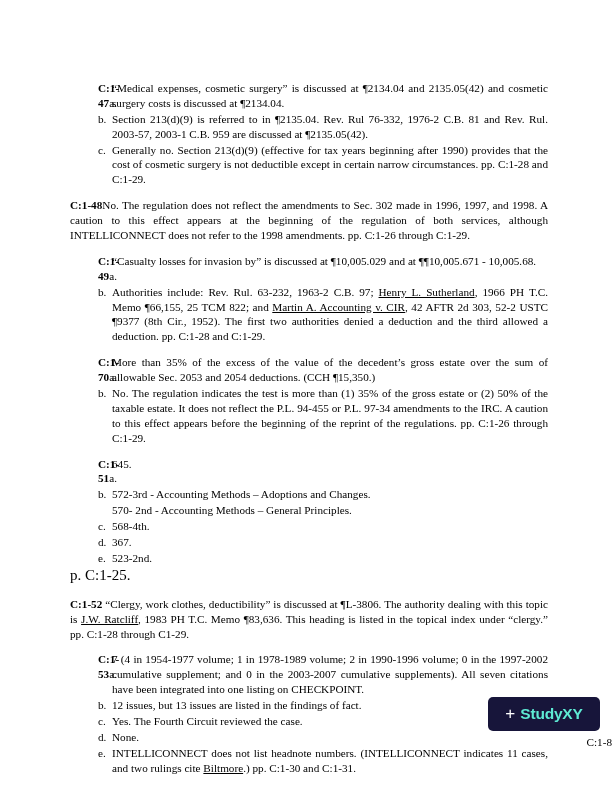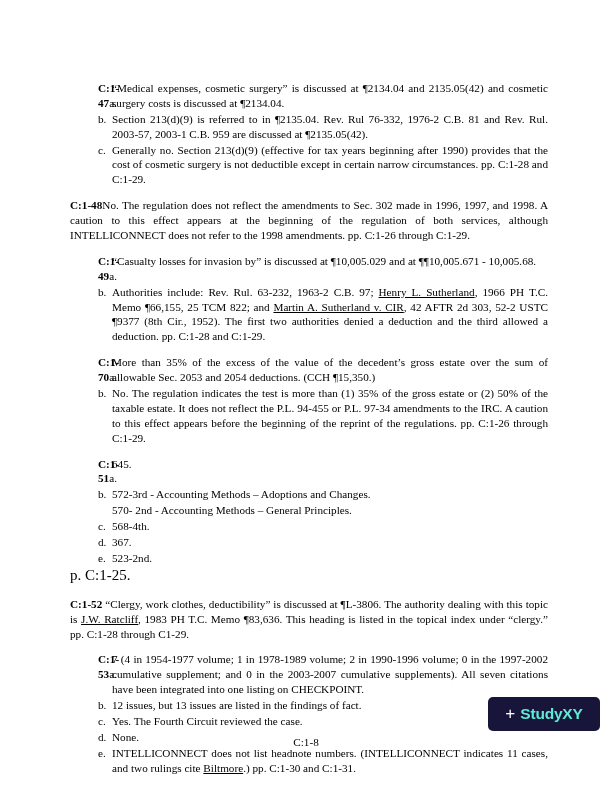--- a/index.html
+++ b/index.html
@@ -56,21 +56,21 @@
     margin-top: 1px;
   }
   .q51 .itemrow .mark {
     padding-left: 28px;
   }
   .footer-pg {
     position: absolute;
     left: 0;
     top: 733px;
     width: 612px;
-    text-align: center;
+    text-align: right;
     font-size: 11.2px;
   }
   .watermark {
     position: absolute;
     right: 12px;
     bottom: 12px;
     width: 112px;
     height: 34px;
     background: #17153a;
     border-radius: 5px;
@@ -124,21 +124,21 @@
     </div>
 
     <div class="block">
       <div class="itemrow firstline">
         <div class="mark"><span class="lbl">C:1-49</span><span>a.</span></div>
         <div class="body">“Casualty losses for invasion by” is discussed at ¶10,005.029 and at ¶¶10,005.671 - 10,005.68.</div>
       </div>
       <div class="sublist">
         <div class="itemrow">
           <div class="mark">b.</div>
-          <div class="body">Authorities include: Rev. Rul. 63-232, 1963-2 C.B. 97; <span class="under">Henry L. Sutherland</span>, 1966 PH T.C. Memo ¶66,155, 25 TCM 822; and <span class="under">Martin A. Sutherland v. CIR</span>, 42 AFTR 2d 303, 52-2 USTC ¶9377 (8th Cir., 1952).  The first two authorities denied a deduction and the third allowed a deduction.  pp. C:1-28 and C:1-29.</div>
+          <div class="body">Authorities include: Rev. Rul. 63-232, 1963-2 C.B. 97; <span class="under">Henry L. Sutherland</span>, 1966 PH T.C. Memo ¶66,155, 25 TCM 822; and <span class="under">Martin A. Accounting v. CIR</span>, 42 AFTR 2d 303, 52-2 USTC ¶9377 (8th Cir., 1952).  The first two authorities denied a deduction and the third allowed a deduction.  pp. C:1-28 and C:1-29.</div>
         </div>
       </div>
     </div>
 
     <div class="block">
       <div class="itemrow firstline">
         <div class="mark"><span class="lbl">C:1-70</span><span>a.</span></div>
         <div class="body">More than 35% of the excess of the value of the decedent’s gross estate over the sum of allowable Sec. 2053 and 2054 deductions.  (CCH ¶15,350.)</div>
       </div>
       <div class="sublist">

